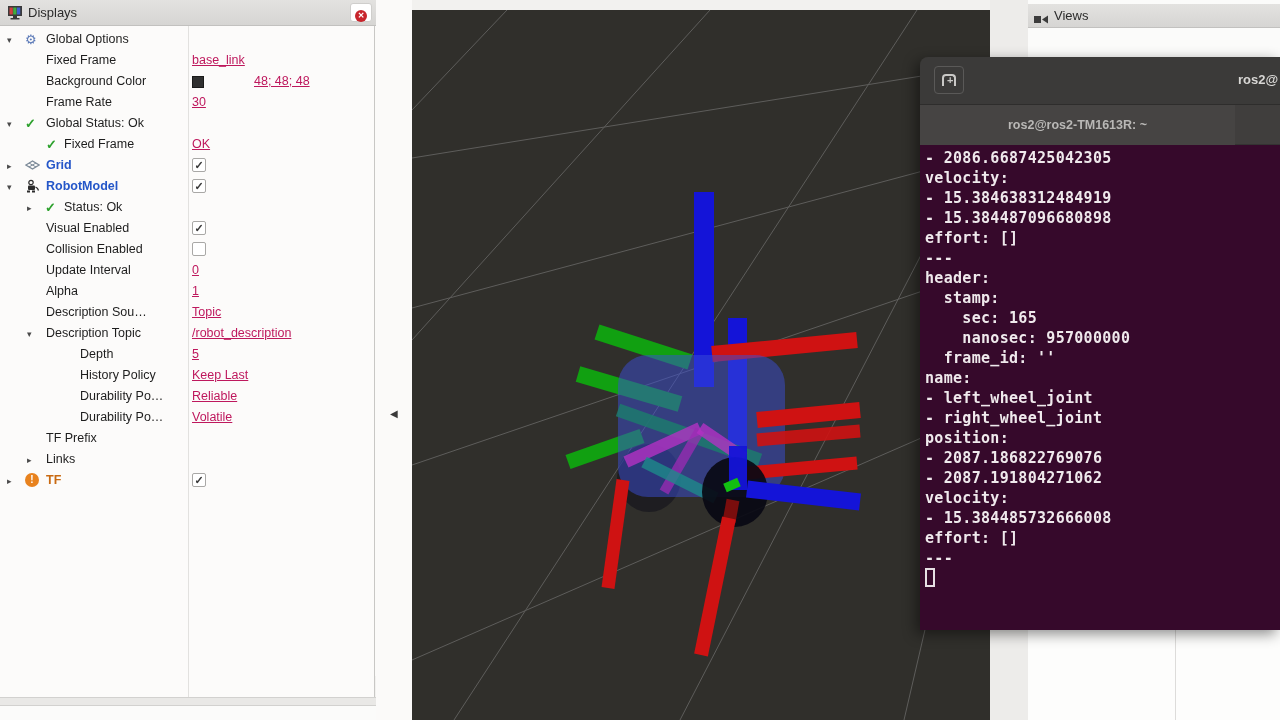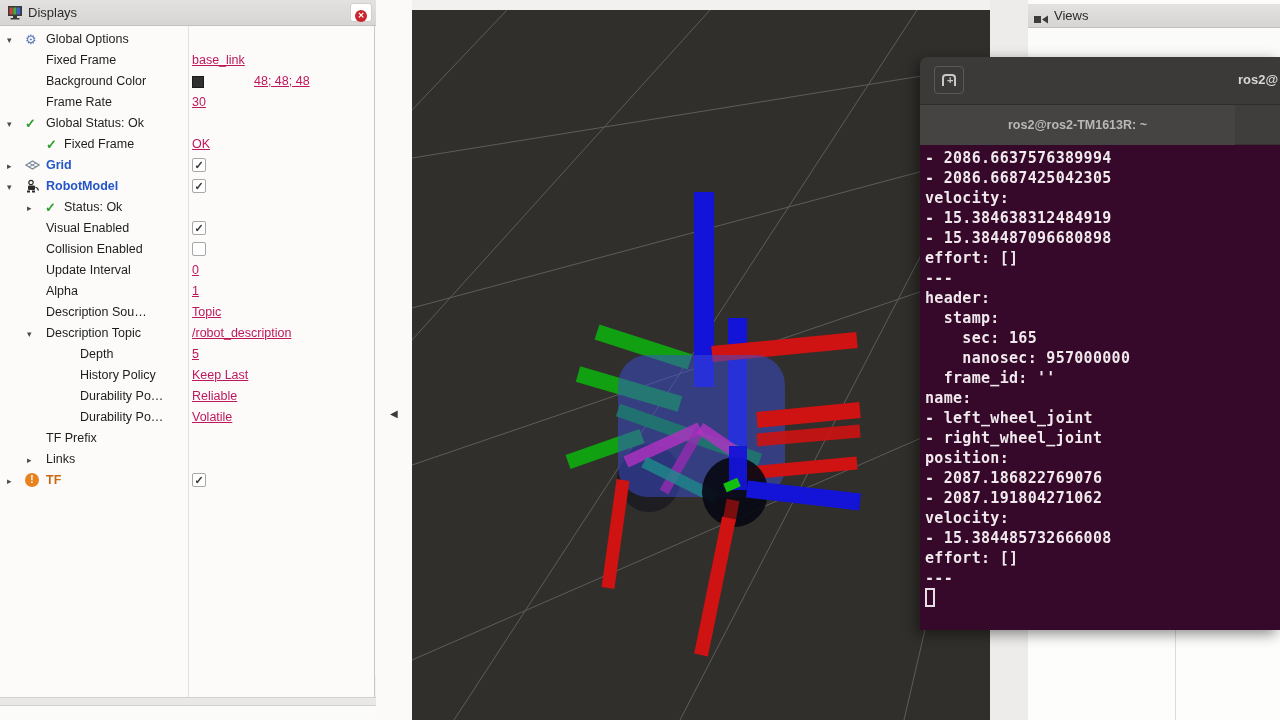--- a/index.html
+++ b/index.html
@@ -315,21 +315,20 @@
     <span class="newtab">
       <span class="tabglyph"></span>
       <span class="plus">+</span>
     </span>
     <span class="t-title">ros2@</span>
   </div>
   <div class="t-tabbar">
     <span class="t-tab">ros2@ros2-TM1613R: ~</span>
   </div>
   <div class="t-content">
-    <div class="tline">- 2086.6637576389994</div>
     <div class="tline">- 2086.6687425042305</div>
     <div class="tline">velocity:</div>
     <div class="tline">- 15.384638312484919</div>
     <div class="tline">- 15.384487096680898</div>
     <div class="tline">effort: []</div>
     <div class="tline">---</div>
     <div class="tline">header:</div>
     <div class="tline">  stamp:</div>
     <div class="tline">    sec: 165</div>
     <div class="tline">    nanosec: 957000000</div>

